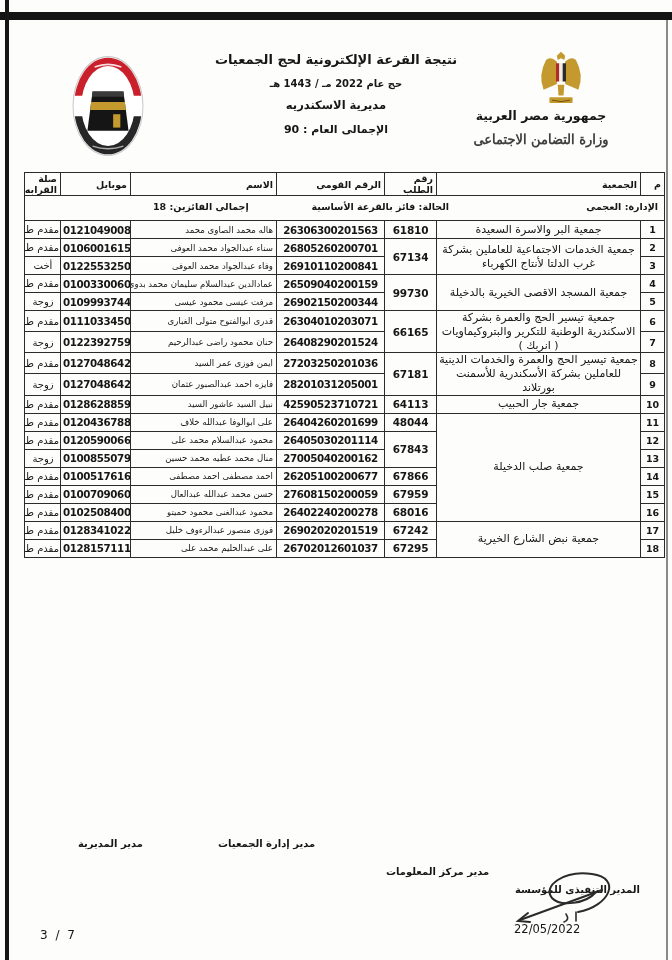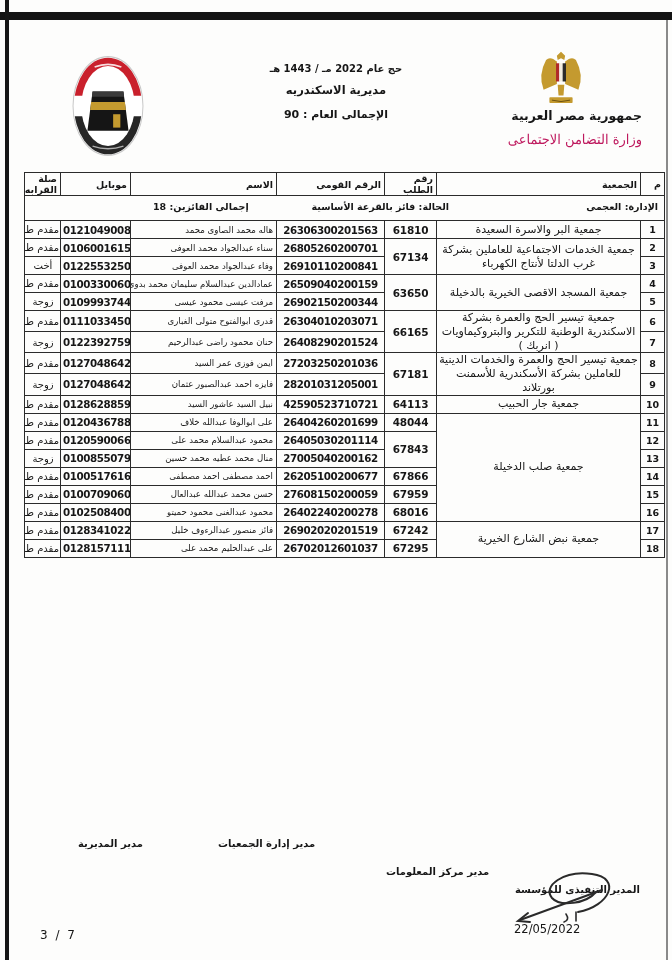--- a/index.html
+++ b/index.html
@@ -5,24 +5,24 @@
   html,body{margin:0;padding:0;background:#e9e9e9;}
   .page{position:relative;width:672px;height:960px;background:#fdfdfc;overflow:hidden;
         font-family:"DejaVu Sans",sans-serif;color:#161616;}
   .scan-top-band{position:absolute;left:0;top:12px;width:672px;height:8px;background:#141414;}
   .scan-left-edge{position:absolute;left:5px;top:0;width:4px;height:960px;background:#161616;}
   .scan-right-edge{position:absolute;right:4px;top:20px;width:2px;height:940px;background:#8a8a8a;}
 
   
   .hajj-logo{position:absolute;left:72px;top:52px;}
   .eagle{position:absolute;right:86px;top:50px;}
-  .ministry-block{position:absolute;right:30px;top:108px;width:190px;text-align:right;direction:rtl;}
+  .ministry-block{position:absolute;right:36px;top:108px;width:190px;text-align:center;direction:rtl;}
   .ministry-name{font-size:12.5px;font-weight:bold;letter-spacing:-.3px;}
-  .ministry-dept{font-size:13px;font-weight:normal;margin-top:9px;transform:scaleY(1.05);
-                 font-family:"DejaVu Serif",serif;color:#be185d;}
+  .ministry-dept{font-size:13px;font-weight:bold;margin-top:9px;transform:scaleY(1.05);
+                 font-family:"DejaVu Serif",serif;color:#404040;}
   .title-block{position:absolute;left:186px;top:52px;width:300px;text-align:center;direction:rtl;}
   .doc-title{font-size:13px;font-weight:bold;}
   .doc-sub1{font-size:10px;font-weight:bold;margin-top:11px;}
   .doc-sub2{font-size:11.5px;font-weight:bold;margin-top:9px;}
   .doc-sub3{font-size:11px;font-weight:bold;margin-top:11px;}
 
   
   .tbl-wrap{position:absolute;left:25px;top:172px;width:640px;direction:rtl;}
   table{border-collapse:collapse;table-layout:fixed;width:640px;direction:rtl;}
   td,th{border:1px solid #2b2b2b;padding:0 2px;overflow:hidden;}
@@ -97,20 +97,21 @@
       <path d="M19 60.5 Q30 64 41 60.5" stroke="#6e5310" stroke-width="1.2" fill="none"></path>
     </svg>
   </div>
 
   <div class="ministry-block">
     <div class="ministry-name">جمهورية مصر العربية</div>
     <div class="ministry-dept">وزارة التضامن الاجتماعى</div>
   </div>
 
   <div class="title-block">
+    <div class="doc-title">نتيجة القرعة الإلكترونية لحج الجمعيات</div>
     <div class="doc-sub1">حج عام 2022 مـ / 1443 هـ</div>
     <div class="doc-sub2">مديرية الاسكندريه</div>
     <div class="doc-sub3">الإجمالى العام : 90</div>
   </div>
 
   <div class="tbl-wrap">
     <table>
       <colgroup>
         <col style="width:24px">
           <col style="width:204px">
@@ -162,21 +163,21 @@
           <tr>
             <td class="c-num">3</td>
             <td class="c-id">26910110200841</td>
             <td class="c-name">وفاء عبدالجواد محمد العوفى</td>
             <td class="c-mobile">01225532503</td>
             <td class="c-rel">أخت</td>
           </tr>
           <tr>
             <td class="c-num">4</td>
             <td class="c-assoc" rowspan="2">جمعية المسجد الاقصى الخيرية بالدخيلة</td>
-            <td class="c-req" rowspan="2">63650</td>
+            <td class="c-req" rowspan="2">99730</td>
             <td class="c-id">26509040200159</td>
             <td class="c-name">عمادالدين عبدالسلام سليمان محمد بدوى</td>
             <td class="c-mobile">01003300608</td>
             <td class="c-rel">مقدم طلب</td>
           </tr>
           <tr>
             <td class="c-num">5</td>
             <td class="c-id">26902150200344</td>
             <td class="c-name">مرفت عيسى محمود عيسى</td>
             <td class="c-mobile">01099937444</td>
@@ -269,21 +270,21 @@
             <td class="c-id">26402240200278</td>
             <td class="c-name">محمود عبدالغنى محمود حميتو</td>
             <td class="c-mobile">01025084001</td>
             <td class="c-rel">مقدم طلب</td>
           </tr>
           <tr>
             <td class="c-num">17</td>
             <td class="c-assoc" rowspan="2">جمعية نبض الشارع الخيرية</td>
             <td class="c-req">67242</td>
             <td class="c-id">26902020201519</td>
-            <td class="c-name">فائز منصور عبدالرءوف خليل</td>
+            <td class="c-name">فوزى منصور عبدالرءوف خليل</td>
             <td class="c-mobile">01283410229</td>
             <td class="c-rel">مقدم طلب</td>
           </tr>
           <tr>
             <td class="c-num">18</td>
             <td class="c-req">67295</td>
             <td class="c-id">26702012601037</td>
             <td class="c-name">على عبدالحليم محمد على</td>
             <td class="c-mobile">01281571117</td>
             <td class="c-rel">مقدم طلب</td>

